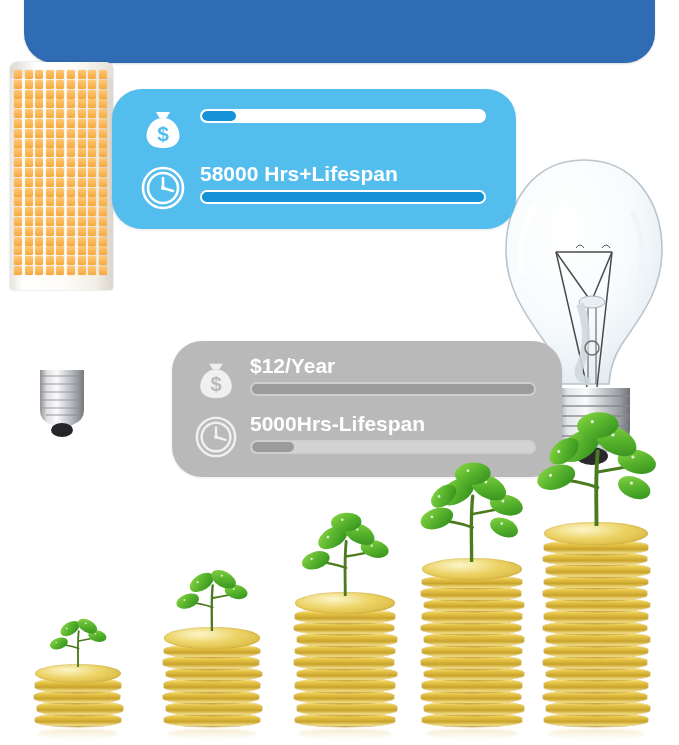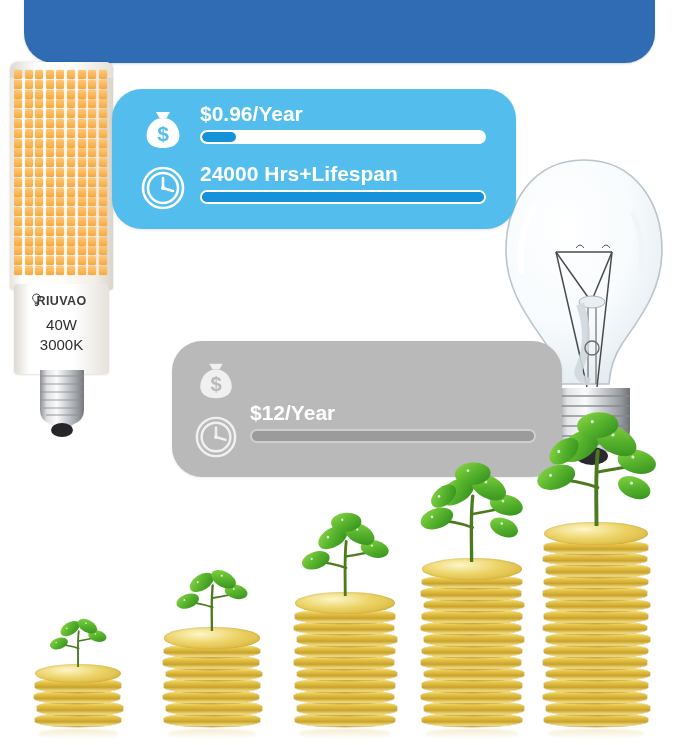--- a/index.html
+++ b/index.html
@@ -114,21 +114,21 @@
     margin-top:6px;height:14px;border-radius:8px;position:relative;overflow:hidden;
   }
   .bar-fill{position:absolute;left:0;top:0;height:100%;border-radius:8px;}
 
   
   .card-led .bar-track{background:#ffffff;border:2px solid #ffffff;box-sizing:border-box;}
   .card-led .bar-fill{background:#1693d8;}
   .card-led .bar-track.full{background:#1693d8;}
 
   
-  .card-inc .row-label{color:#ffffff;margin-top:47px;}
+  .card-inc .row-label{color:#ffffff;}
   .card-inc .bar-track{background:#d3d3d3;border:2px solid #cfcfcf;box-sizing:border-box;}
   .card-inc .bar-fill{background:#9b9b9b;}
   .card-inc .bar-track.full{background:#9b9b9b;}
 
   
   .coins-area{position:absolute;left:0;top:488px;width:679px;height:257px;}
   .coin-stack{position:absolute;bottom:18px;}
   .coin{
     position:absolute;left:0;border-radius:50%/38%;
     background:linear-gradient(180deg,#fdf3b8 0%,#e9c84b 28%,#c9a32c 62%,#f2dd86 88%,#b8912a 100%);
@@ -342,30 +342,20 @@
           <div class="led-chip" style="left: 10.6px; top: 196px;"></div>
           <div class="led-chip" style="left: 21.2px; top: 196px;"></div>
           <div class="led-chip" style="left: 31.8px; top: 196px;"></div>
           <div class="led-chip" style="left: 42.4px; top: 196px;"></div>
           <div class="led-chip" style="left: 53px; top: 196px;"></div>
           <div class="led-chip" style="left: 63.6px; top: 196px;"></div>
           <div class="led-chip" style="left: 74.2px; top: 196px;"></div>
           <div class="led-chip" style="left: 84.8px; top: 196px;"></div>
         </div>
     </div>
-    <div class="led-neck">
-      <svg class="led-brand-mark" viewBox="0 0 14 17">
-        <path d="M7 1.2c-2.5 0-4.4 1.9-4.4 4.2 0 1.6 .9 2.6 1.6 3.4 .5 .6 .8 1 .8 1.6h4c0-.6 .3-1 .8-1.6 .7-.8 1.6-1.8 1.6-3.4C11.4 3.1 9.5 1.2 7 1.2z" fill="none" stroke="#3a3a3a" stroke-width="1.1"></path>
-        <rect x="5" y="11.6" width="4" height="1.3" fill="#3a3a3a"></rect>
-        <rect x="5.4" y="13.6" width="3.2" height="1.2" fill="#3a3a3a"></rect>
-      </svg>
-      <div class="led-brand">RIUVAO</div>
-      <div class="led-spec w">40W</div>
-      <div class="led-spec k">3000K</div>
-    </div>
     <svg class="led-base" viewBox="0 0 60 68">
       <defs>
         <linearGradient id="metal" x1="0" y1="0" x2="1" y2="0">
           <stop offset="0" stop-color="#8f9094"></stop>
           <stop offset="0.16" stop-color="#dfe1e3"></stop>
           <stop offset="0.38" stop-color="#fbfbfc"></stop>
           <stop offset="0.62" stop-color="#c9ccd0"></stop>
           <stop offset="0.85" stop-color="#9a9da1"></stop>
           <stop offset="1" stop-color="#75777b"></stop>
         </linearGradient>
@@ -442,36 +432,35 @@
   <div class="card card-led">
 
     <div class="row-icon" style="left:28px;top:16px;">
       <svg viewBox="0 0 46 46" width="46" height="46">
         <path d="M16 7 h14 l-3.5 6 h-7 z" fill="#ffffff"></path>
         <path d="M23 13 C 10 13 5 27 7 34 C 9 41 16 43 23 43 C 30 43 37 41 39 34 C 41 27 36 13 23 13 z" fill="#ffffff"></path>
         <text x="23" y="36" font-size="21" font-weight="bold" text-anchor="middle" fill="#53bdee" font-family="Liberation Sans, sans-serif">$</text>
       </svg>
     </div>
     <div class="row-body" style="left:88px;top:14px;width:286px;">
-      <div class="row-label">$0.96/Year</div>
       <div class="bar-track">
         <div class="bar-fill" id="led-cost-fill" style="width: 12%;"></div>
       </div>
     </div>
 
     <div class="row-icon" style="left:28px;top:76px;">
       <svg viewBox="0 0 46 46" width="46" height="46">
         <circle cx="23" cy="23" r="20" fill="none" stroke="#ffffff" stroke-width="2.6"></circle>
         <circle cx="23" cy="23" r="15" fill="none" stroke="#ffffff" stroke-width="2.6"></circle>
         <path d="M23 13 L 23 23 L 33 26" stroke="#ffffff" stroke-width="2.6" fill="none" stroke-linecap="round"></path>
         <circle cx="23" cy="23" r="2" fill="#ffffff"></circle>
       </svg>
     </div>
     <div class="row-body" style="left:88px;top:74px;width:286px;">
-      <div class="row-label">24000 Hrs+Lifespan</div>
+      <div class="row-label">58000 Hrs+Lifespan</div>
       <div class="bar-track full">
         <div class="bar-fill" id="led-life-fill" style="width: 100%;"></div>
       </div>
     </div>
   </div>
 
   <div class="card card-inc">
 
     <div class="row-icon" style="left:22px;top:16px;">
       <svg viewBox="0 0 46 46" width="44" height="44">
@@ -487,20 +476,26 @@
       </div>
     </div>
 
     <div class="row-icon" style="left:22px;top:74px;">
       <svg viewBox="0 0 46 46" width="44" height="44">
         <circle cx="23" cy="23" r="20" fill="none" stroke="#f0f0f0" stroke-width="2.6"></circle>
         <circle cx="23" cy="23" r="15" fill="none" stroke="#f0f0f0" stroke-width="2.6"></circle>
         <path d="M23 13 L 23 23 L 33 26" stroke="#f0f0f0" stroke-width="2.6" fill="none" stroke-linecap="round"></path>
         <circle cx="23" cy="23" r="2" fill="#f0f0f0"></circle>
       </svg>
+    </div>
+    <div class="row-body" style="left:78px;top:72px;width:286px;">
+      <div class="row-label">5000Hrs-Lifespan</div>
+      <div class="bar-track">
+        <div class="bar-fill" id="inc-life-fill" style="width: 15%;"></div>
+      </div>
     </div>
   </div>
 
 
   <div class="coins-area" id="coins-area">
       <div class="coin-stack" style="left: 35px; width: 86px; height: 60px;">
         <div class="coin" style="width: 86px; height: 14.5px; bottom: 0px; left: 0px;"></div>
         <div class="coin" style="width: 86px; height: 14.5px; bottom: 11.5px; left: 1.5px;"></div>
         <div class="coin" style="width: 86px; height: 14.5px; bottom: 23px; left: -1.5px;"></div>
         <div class="coin" style="width: 86px; height: 14.5px; bottom: 34.5px; left: 0px;"></div>

